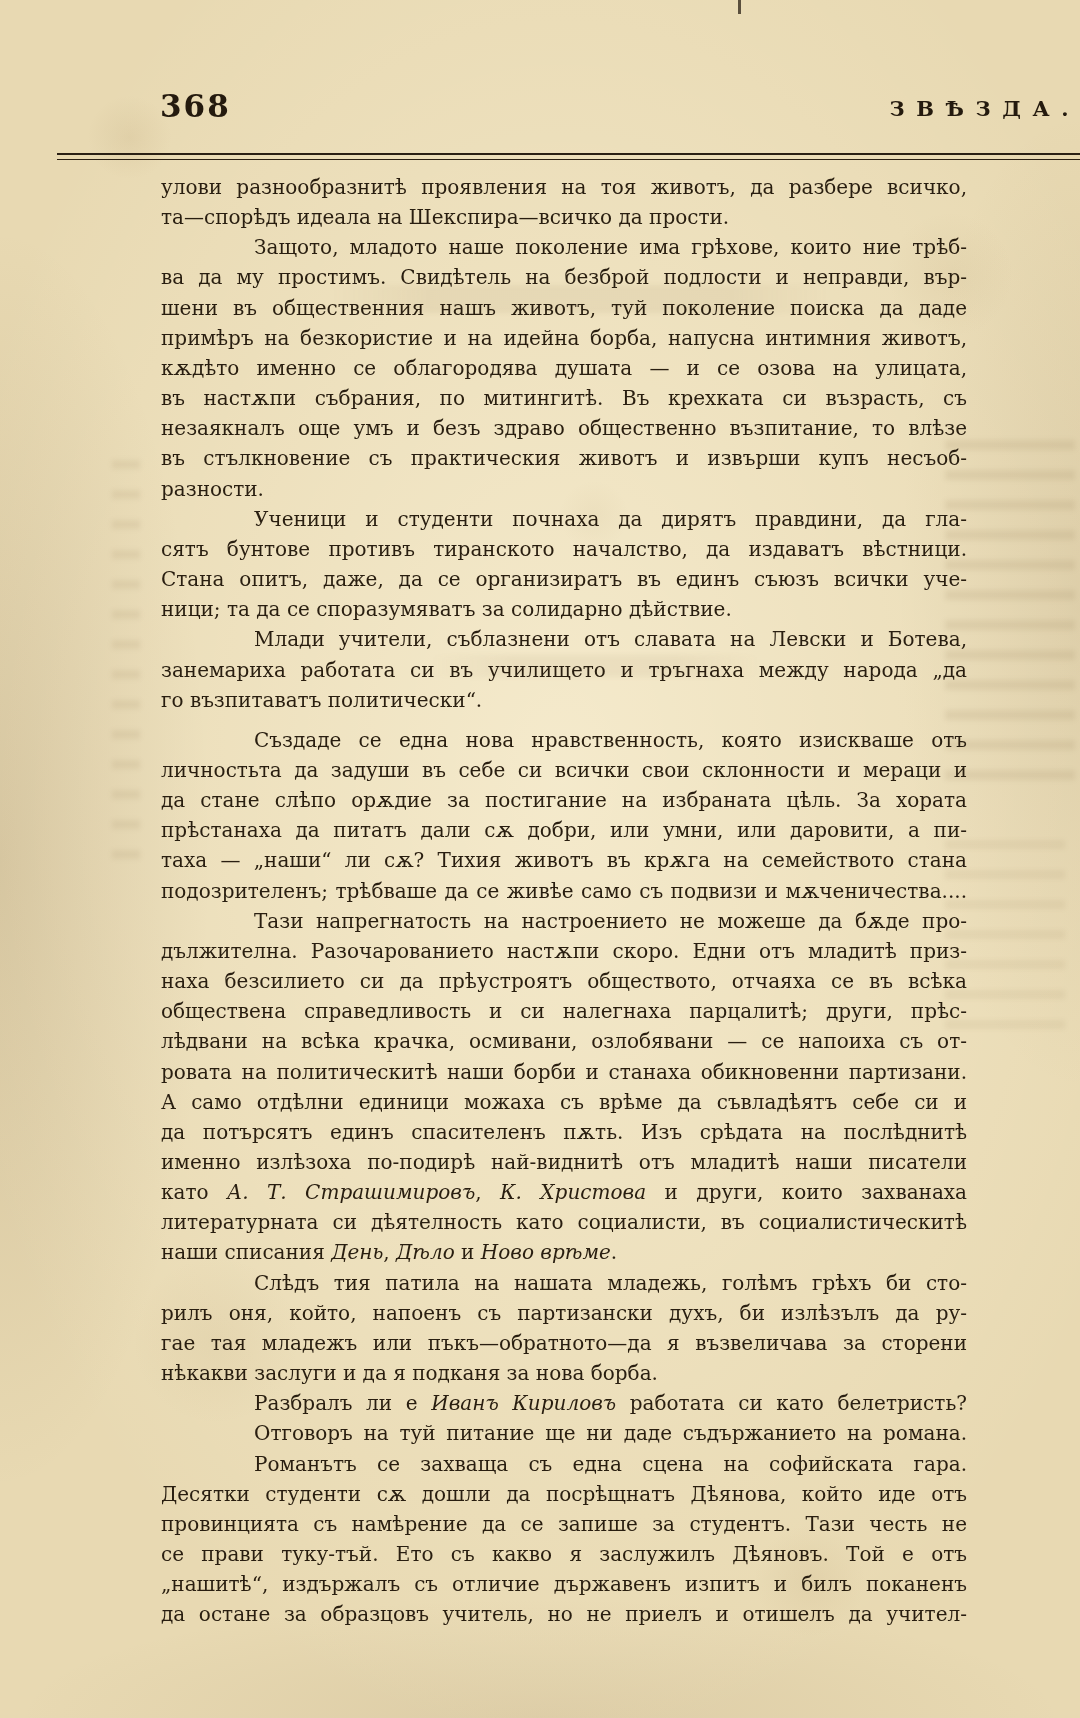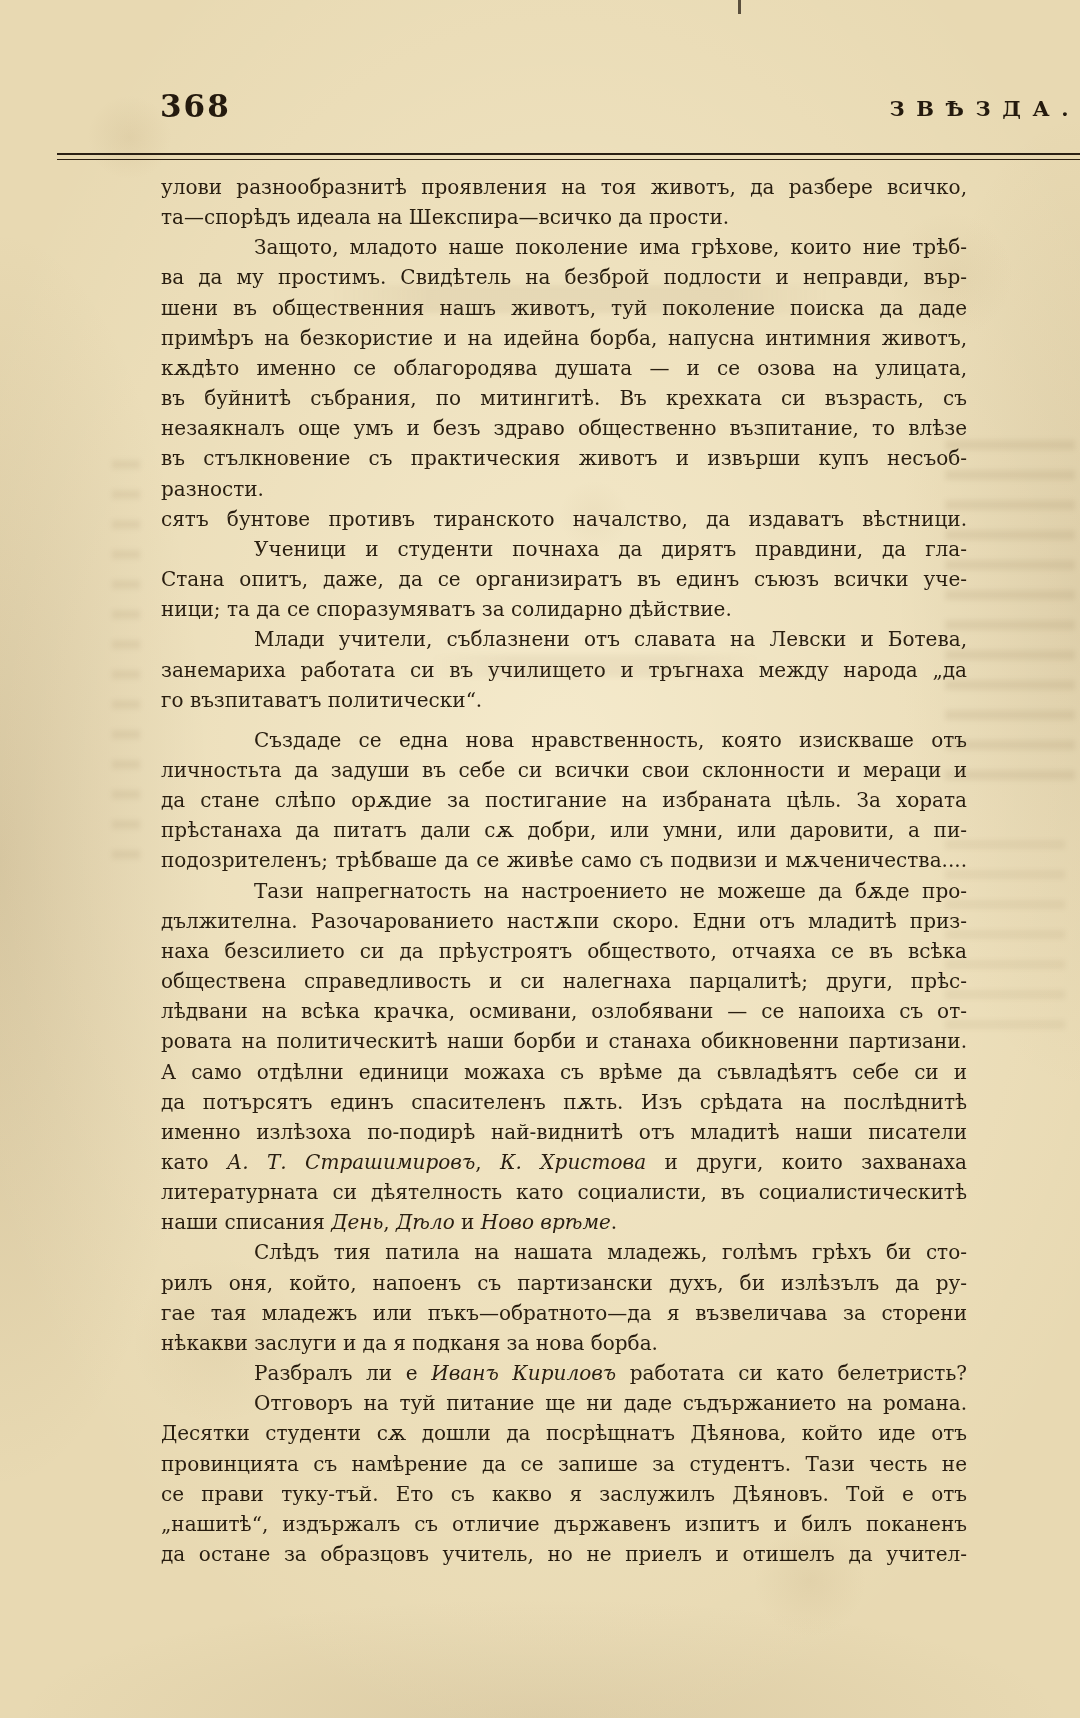--- a/index.html
+++ b/index.html
@@ -89,54 +89,56 @@
   <div class="smudge sm5"></div>
 
   <div class="body-text">
       <div class="line just">улови разнообразнитѣ проявления на тоя животъ, да разбере всичко,</div>
       <div class="line">та—спорѣдъ идеала на Шекспира—всичко да прости.</div>
       <div class="line ind just">Защото, младото наше поколение има грѣхове, които ние трѣб-</div>
       <div class="line just">ва да му простимъ. Свидѣтель на безброй подлости и неправди, вър-</div>
       <div class="line just">шени въ общественния нашъ животъ, туй поколение поиска да даде</div>
       <div class="line just">примѣръ на безкористие и на идейна борба, напусна интимния животъ,</div>
       <div class="line just">кѫдѣто именно се облагородява душата — и се озова на улицата,</div>
-      <div class="line just">въ буйнитѣ събрания, по митингитѣ. Въ крехката си възрасть, съ</div>
+      <div class="line just">въ настѫпи събрания, по митингитѣ. Въ крехката си възрасть, съ</div>
       <div class="line just">незаякналъ още умъ и безъ здраво общественно възпитание, то влѣзе</div>
       <div class="line just">въ стълкновение съ практическия животъ и извърши купъ несъоб-</div>
       <div class="line">разности.</div>
+      <div class="line ind just">Ученици и студенти почнаха да дирятъ правдини, да гла-</div>
       <div class="line just">сятъ бунтове противъ тиранското началство, да издаватъ вѣстници.</div>
-      <div class="line ind just">Ученици и студенти почнаха да дирятъ правдини, да гла-</div>
       <div class="line just">Стана опитъ, даже, да се организиратъ въ единъ съюзъ всички уче-</div>
       <div class="line">ници; та да се споразумяватъ за солидарно дѣйствие.</div>
       <div class="line ind just">Млади учители, съблазнени отъ славата на Левски и Ботева,</div>
       <div class="line just">занемариха работата си въ училището и тръгнаха между народа „да</div>
       <div class="line">го възпитаватъ политически“.</div>
       <div class="line ind just" style="margin-top: 10px;">Създаде се една нова нравственность, която изискваше отъ</div>
       <div class="line just">личностьта да задуши въ себе си всички свои склонности и мераци и</div>
       <div class="line just">да стане слѣпо орѫдие за постигание на избраната цѣль. За хората</div>
       <div class="line just">прѣстанаха да питатъ дали сѫ добри, или умни, или даровити, а пи-</div>
+      <div class="line just">таха — „наши“ ли сѫ? Тихия животъ въ крѫга на семейството стана</div>
       <div class="line just">подозрителенъ; трѣбваше да се живѣе само съ подвизи и мѫченичества....</div>
       <div class="line ind just">Тази напрегнатость на настроението не можеше да бѫде про-</div>
       <div class="line just">дължителна. Разочарованието настѫпи скоро. Едни отъ младитѣ приз-</div>
       <div class="line just">наха безсилието си да прѣустроятъ обществото, отчаяха се въ всѣка</div>
       <div class="line just">обществена справедливость и си налегнаха парцалитѣ; други, прѣс-</div>
       <div class="line just">лѣдвани на всѣка крачка, осмивани, озлобявани — се напоиха съ от-</div>
       <div class="line just">ровата на политическитѣ наши борби и станаха обикновенни партизани.</div>
       <div class="line just">А само отдѣлни единици можаха съ врѣме да съвладѣятъ себе си и</div>
       <div class="line just">да потърсятъ единъ спасителенъ пѫть. Изъ срѣдата на послѣднитѣ</div>
       <div class="line just">именно излѣзоха по-подирѣ най-виднитѣ отъ младитѣ наши писатели</div>
       <div class="line just">като <i>А. Т. Страшимировъ</i>, <i>К. Христова</i> и други, които захванаха</div>
       <div class="line just">литературната си дѣятелность като социалисти, въ социалистическитѣ</div>
       <div class="line">наши списания <i>День</i>, <i>Дѣло</i> и <i>Ново врѣме</i>.</div>
       <div class="line ind just">Слѣдъ тия патила на нашата младежь, голѣмъ грѣхъ би сто-</div>
       <div class="line just">рилъ оня, който, напоенъ съ партизански духъ, би излѣзълъ да ру-</div>
       <div class="line just">гае тая младежъ или пъкъ—обратното—да я възвеличава за сторени</div>
       <div class="line">нѣкакви заслуги и да я подканя за нова борба.</div>
       <div class="line ind just">Разбралъ ли е <i>Иванъ Кириловъ</i> работата си като белетристь?</div>
       <div class="line ind just">Отговоръ на туй питание ще ни даде съдържанието на романа.</div>
+      <div class="line ind just">Романътъ се захваща съ една сцена на софийската гара.</div>
       <div class="line just">Десятки студенти сѫ дошли да посрѣщнатъ Дѣянова, който иде отъ</div>
       <div class="line just">провинцията съ намѣрение да се запише за студентъ. Тази честь не</div>
       <div class="line just">се прави туку-тъй. Ето съ какво я заслужилъ Дѣяновъ. Той е отъ</div>
       <div class="line just">„нашитѣ“, издържалъ съ отличие държавенъ изпитъ и билъ поканенъ</div>
       <div class="line just">да остане за образцовъ учитель, но не приелъ и отишелъ да учител-</div>
     </div>
 
 </div>
 
 </body></html>

